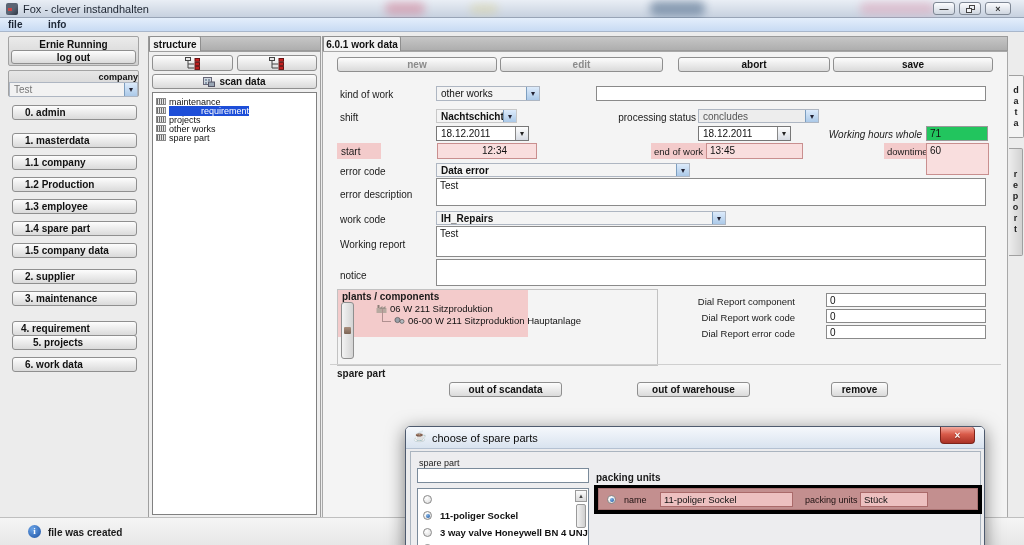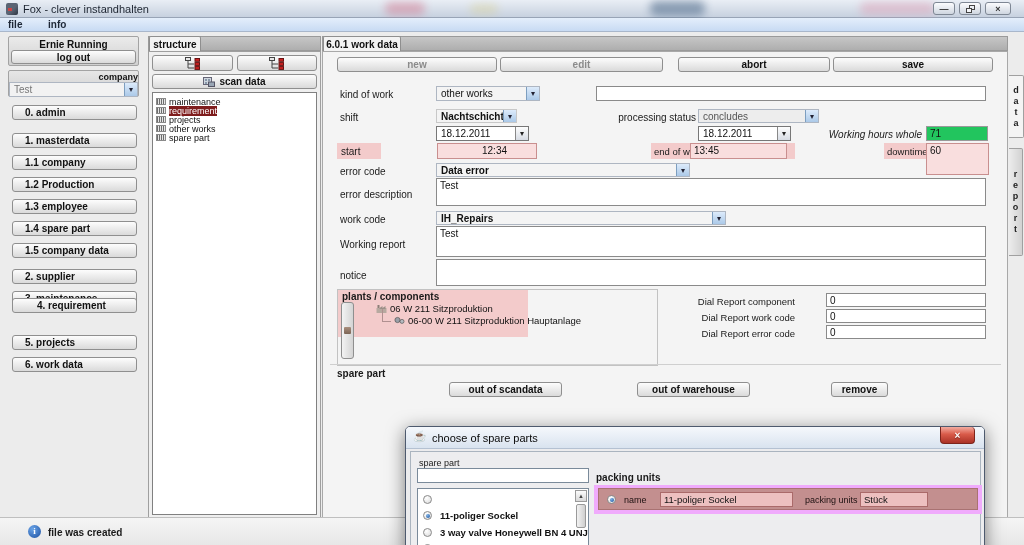--- a/index.html
+++ b/index.html
@@ -53,21 +53,21 @@
 
   .tabstrip{ position:absolute; height:15px; background:linear-gradient(#c6c6c6,#aeaeae);
     border:1px solid #9a9a9a; }
   .tab{ position:absolute; height:15px; background:#f3f3f3; border:1px solid #8f8f8f; border-bottom:none;
     font-weight:bold; font-size:10px; display:flex; align-items:center; justify-content:center;
     border-radius:2px 2px 0 0; z-index:2; }
 
   .bars-icon{ display:inline-block; width:10px; height:7px; border:1px solid #8a8a8a;
     background:repeating-linear-gradient(90deg,#6d6d6d 0 1px,#e6e6e6 1px 2px); margin-right:3px; flex:none; }
   .tree-row{ position:absolute; display:flex; align-items:center; font-size:9px; height:9px; white-space:nowrap; }
-  .tree-row.sel .tlabel{ background:#7f1d1d; color:#fff; }
+  .tree-row.sel .tlabel{ background:#1d4ed8; color:#fff;padding-left:32px; }
 
   .radio{ width:9px; height:9px; border-radius:50%; border:1px solid #8a8a8a;
     background:radial-gradient(circle at 35% 30%,#fff,#d9d9d9); flex:none; position:relative; }
   .radio.sel::after{ content:''; position:absolute; left:2px; top:2px; width:4px; height:4px;
     border-radius:50%; background:radial-gradient(circle at 35% 30%,#7fb2e5,#16509e); }
 
   .vtab{ position:absolute; writing-mode:vertical-rl; text-orientation:upright;
     font-size:9px; font-weight:bold; letter-spacing:1px; display:flex; align-items:center;
     justify-content:center; color:#222; }
 
@@ -131,22 +131,22 @@
 
   <div class="panel-btn" style="left:12px;top:105px;width:125px;height:15px;padding-left:12px;">0. admin</div>
   <div class="panel-btn" style="left:12px;top:133px;width:125px;height:15px;padding-left:12px;">1. masterdata</div>
   <div class="panel-btn" style="left:12px;top:155px;width:125px;height:15px;padding-left:12px;">1.1 company</div>
   <div class="panel-btn" style="left:12px;top:177px;width:125px;height:15px;padding-left:12px;">1.2 Production</div>
   <div class="panel-btn" style="left:12px;top:199px;width:125px;height:15px;padding-left:12px;">1.3 employee</div>
   <div class="panel-btn" style="left:12px;top:221px;width:125px;height:15px;padding-left:12px;">1.4 spare part</div>
   <div class="panel-btn" style="left:12px;top:243px;width:125px;height:15px;padding-left:12px;">1.5 company data</div>
   <div class="panel-btn" style="left:12px;top:269px;width:125px;height:15px;padding-left:12px;">2. supplier</div>
   <div class="panel-btn" style="left:12px;top:291px;width:125px;height:15px;padding-left:12px;">3. maintenance</div>
-  <div class="panel-btn" style="left:12px;top:298px;width:125px;height:15px;padding-left:24px;">4. requirement</div>
-  <div class="panel-btn" style="left:12px;top:335px;width:125px;height:15px;padding-left:12px;">5. projects</div>
+  <div class="panel-btn" style="left:12px;top:321px;width:125px;height:15px;padding-left:8px;">4. requirement</div>
+  <div class="panel-btn" style="left:12px;top:335px;width:125px;height:15px;padding-left:20px;">5. projects</div>
   <div class="panel-btn" style="left:12px;top:357px;width:125px;height:15px;padding-left:12px;">6. work data</div>
 
   <div class="tabstrip" style="left:148px;top:36px;width:173px;"></div>
   <div class="tab" style="left:149px;top:36px;width:52px;">structure</div>
   <div class="abs" style="left:148px;top:51px;width:173px;height:468px;background:#efefef;border:1px solid #9f9f9f;"></div>
 
   <div class="panel-btn center" style="left:152px;top:55px;width:81px;height:16px;">
     <svg width="16" height="13" viewBox="0 0 16 13">
       <path d="M3 3 V11 H9 M3 7 H9" stroke="#444" fill="none" stroke-width="1"></path>
       <rect x="0.5" y="0.5" width="5" height="3" fill="#e8e8e8" stroke="#444"></rect>
@@ -235,21 +235,21 @@
   <span class="lbl rlbl" style="left:820px;top:129px;width:102px;font-style:italic;">Working hours whole</span>
   <div class="tfield" style="left:926px;top:126px;width:62px;height:15px;background:#22c55e;border-color:#999;">71</div>
 
   <div class="pinkstrip" style="left:337px;top:143px;width:44px;height:16px;">
     <span class="lbl" style="left:4px;top:3px;">start</span>
   </div>
   <div class="pinkfield" style="left:437px;top:143px;width:100px;height:16px;padding-left:44px;">12:34</div>
   <div class="pinkstrip" style="left:651px;top:143px;width:144px;height:16px;">
     <span class="lbl" style="left:3px;top:3px;font-size:9.5px;">end of work</span>
   </div>
-  <div class="pinkfield" style="left:690px;top:143px;width:97px;height:16px;">13:45</div>
+  <div class="pinkfield" style="left:706px;top:143px;width:97px;height:16px;">13:45</div>
   <div class="pinkstrip" style="left:884px;top:143px;width:105px;height:16px;">
     <span class="lbl" style="left:3px;top:3px;font-size:9.5px;">downtime</span>
   </div>
   <div class="pinkfield" style="left:926px;top:143px;width:63px;height:32px;">60</div>
 
   <span class="lbl" style="left:340px;top:166px;">error code</span>
   <div class="dd" style="left:436px;top:163px;width:254px;height:14px;">
     <span class="txt bold">Data error</span>
     <span class="arrow">▾</span>
   </div>
@@ -339,21 +339,21 @@
         </div>
         <div class="tree-row" style="left:5px;top:54px;height:11px;">
           <span class="radio"></span>
           <span style="margin-left:8px;font-weight:bold;font-size:9.5px;">Abdeckkappe Staurollenkette außen</span>
         </div>
         <div class="scroll-up">▲</div>
         <div class="scroll-thumb"></div>
       </div>
 
       <span class="lbl bold" style="left:185px;top:20px;">packing units</span>
-      <div class="abs" style="left:183px;top:33px;width:388px;height:29px;background:#f0abfc;">
+      <div class="abs" style="left:183px;top:33px;width:388px;height:29px;background:#000000;">
         <div class="abs" style="left:4px;top:3px;width:380px;height:22px;background:#c38f8f;border:1px solid #a97272;">
           <span class="radio sel" style="position:absolute;left:8px;top:6px;"></span>
           <span class="lbl" style="left:25px;top:6px;font-size:9px;color:#1e1212;">name</span>
           <div class="tfield" style="left:61px;top:3px;width:133px;height:15px;background:#edc0c0;border-color:#aa6a6a;font-size:9.5px;">11-poliger Sockel</div>
           <span class="lbl" style="left:206px;top:6px;font-size:9px;color:#1e1212;">packing units</span>
           <div class="tfield" style="left:261px;top:3px;width:68px;height:15px;background:#edc0c0;border-color:#aa6a6a;font-size:9.5px;">Stück</div>
         </div>
       </div>
 
     </div>

